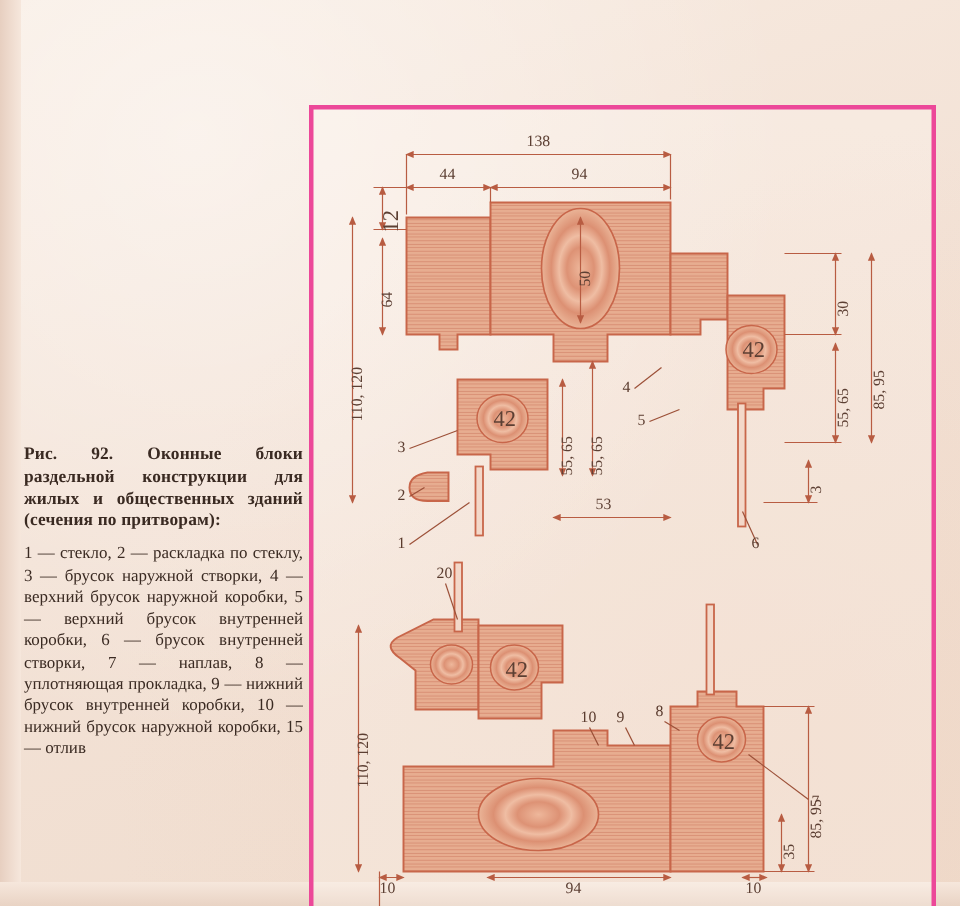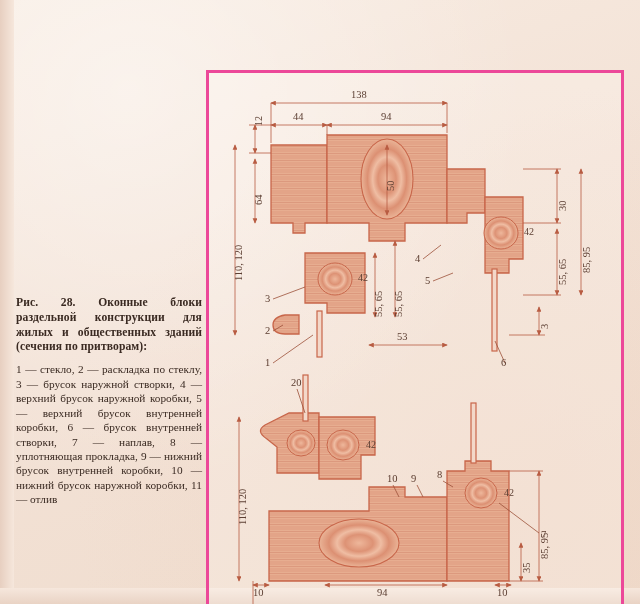--- a/index.html
+++ b/index.html
@@ -38,33 +38,33 @@
     box-sizing:border-box;
     margin-top:48px;
   }
   .fig-inner{position:absolute;inset:0;}
   svg.dwg{position:absolute;left:0;top:0;}
   .lbl{
     position:absolute;font-family:"Liberation Serif",serif;
     font-size:10.5px;color:#5c3f33;white-space:nowrap;
   }
   .lbl.v{transform:rotate(-90deg);transform-origin:left top;}
-  .lbl.sm{font-size:10px;padding-left:29px;}
+  .lbl.sm{font-size:15px;}
   .num{font-size:10.5px;color:#5a3b2e;}
 </style>
 </head>
 <body>
 
 <div class="page">
   <div class="edge-left"></div>
   <div class="edge-bottom"></div>
 
   <div class="caption">
-    <div class="title">Рис. 28. Оконные блоки раздельной конструкции для жилых и общественных зданий (сечения по притворам):</div>
-    <div class="legend">1 — стекло, 2 — раскладка по стеклу, 3 — брусок наружной створки, 4 — верхний брусок наружной коробки, 5 — верхний брусок внутренней коробки, 6 — брусок внутренней створки, 7 — наплав, 8 — уплотняющая прокладка, 9 — нижний брусок внутренней коробки, 10 — нижний брусок наружной коробки, 11 — отлив</div>
+    <div class="title">Рис. 92. Оконные блоки раздельной конструкции для жилых и общественных зданий (сечения по притворам):</div>
+    <div class="legend">1 — стекло, 2 — раскладка по стеклу, 3 — брусок наружной створки, 4 — верхний брусок наружной коробки, 5 — верхний брусок внутренней коробки, 6 — брусок внутренней створки, 7 — наплав, 8 — уплотняющая прокладка, 9 — нижний брусок внутренней коробки, 10 — нижний брусок наружной коробки, 15 — отлив</div>
   </div>
 
   <div class="figure">
     <div class="fig-inner">
 
       <svg class="dwg" width="412" height="556" viewBox="0 0 412 556">
         <defs>
           <pattern id="grainH" width="10" height="7" patternUnits="userSpaceOnUse">
             <rect width="10" height="7" fill="#e7ad90"></rect>
             <path d="M0 1 h10 M0 3.5 h10 M0 6 h10" stroke="#d2836a" stroke-width="0.6" opacity=".8"></path>

